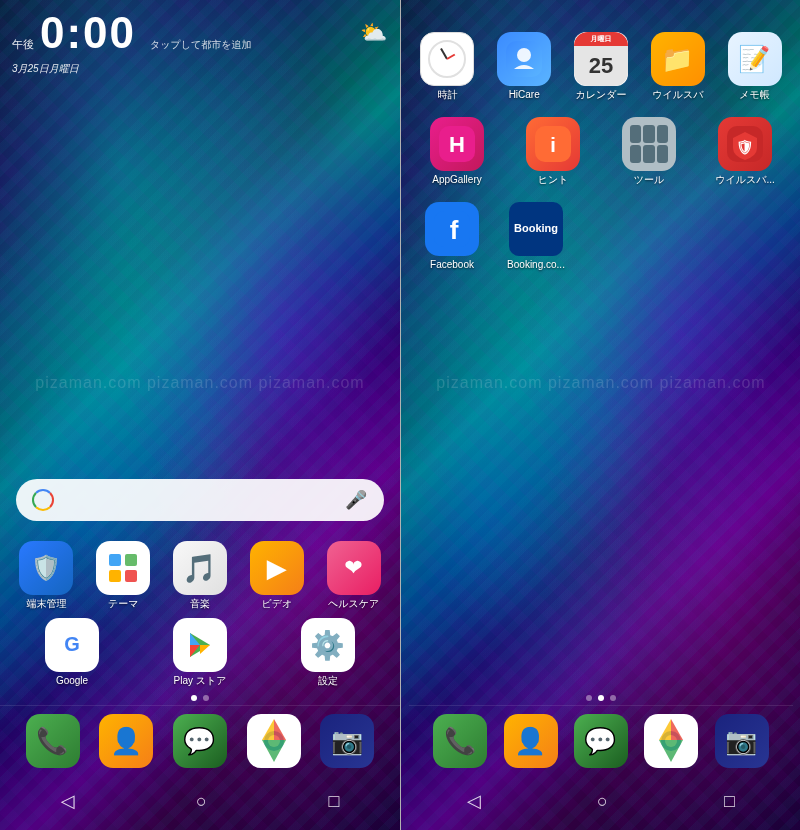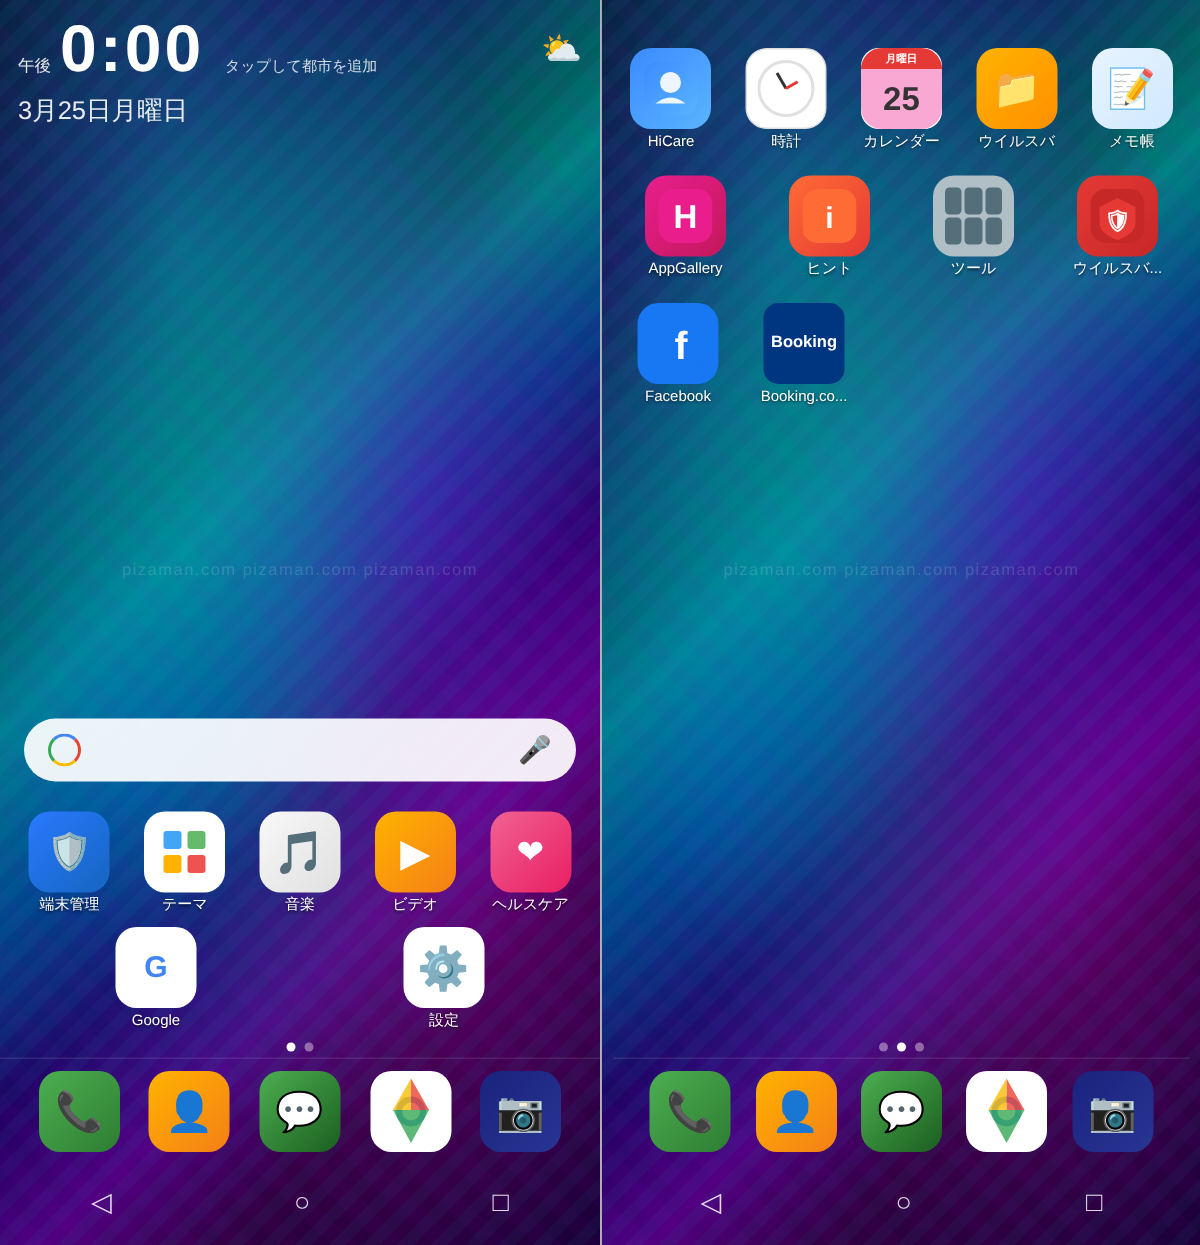--- a/index.html
+++ b/index.html
@@ -103,32 +103,33 @@
       color: rgba(255,255,255,0.8);
       margin-left: 8px;
     }
 
     .weather-icon {
       margin-left: auto;
       font-size: 22px;
     }
 
     .date-str {
-      font-size: 17px;
+      font-size: 10px;
       color: rgba(255,255,255,0.9);
       padding: 0 12px 8px;
+      font-style: italic;
     }
 
     .watermark {
       position: absolute;
       top: 45%;
       left: 0;
       right: 0;
       text-align: center;
-      font-size: 11px;
+      font-size: 16px;
       color: rgba(255,255,255,0.15);
       letter-spacing: 1px;
       pointer-events: none;
       white-space: nowrap;
     }
 
     .search-bar-container {
       padding: 12px 16px;
       margin-top: auto;
       margin-bottom: 8px;
@@ -346,21 +347,21 @@
       background: linear-gradient(135deg, #4caf50, #1b5e20);
     }
     .icon-chrome {
       background: white;
     }
     .icon-camera {
       background: linear-gradient(135deg, #1a237e, #283593);
     }
 
     .calendar-icon-inner {
-      background: #f9a8d4;
+      background: #e5e5e5;
       width: 100%;
       height: 100%;
       display: flex;
       flex-direction: column;
       border-radius: 14px;
       overflow: hidden;
     }
     .cal-header {
       background: #e53935;
       color: white;
@@ -502,20 +503,31 @@
         <div class="app-item">
           <div class="app-icon icon-google">
             <svg width="36" height="36" viewBox="0 0 36 36">
               <circle cx="18" cy="18" r="16" fill="white"></circle>
               <text x="18" y="24" text-anchor="middle" font-size="20" font-weight="bold" fill="#4285f4">G</text>
             </svg>
           </div>
           <span class="app-label">Google</span>
         </div>
         <div class="app-item">
+          <div class="app-icon icon-playstore">
+            <svg width="36" height="36" viewBox="0 0 36 36">
+              <polygon points="8,6 28,18 8,30" fill="#4caf50"></polygon>
+              <polygon points="8,6 18,18 8,18" fill="#42a5f5"></polygon>
+              <polygon points="8,18 18,18 8,30" fill="#f44336"></polygon>
+              <polygon points="18,18 28,18 18,27" fill="#ffb300"></polygon>
+            </svg>
+          </div>
+          <span class="app-label">Play ストア</span>
+        </div>
+        <div class="app-item">
           <div class="app-icon icon-settings">
             <span style="font-size:28px;">⚙️</span>
           </div>
           <span class="app-label">設定</span>
         </div>
       </div>
     </div>
 
     <div class="page-dots">
       <div class="dot active"></div>
@@ -570,43 +582,43 @@
 <div class="phone-screen right-screen">
   <div class="bg"></div>
 
   <div class="screen-content">
 
     <div class="watermark">pizaman.com pizaman.com pizaman.com</div>
 
     <div style="padding: 16px 8px 0; flex:1; display:flex; flex-direction:column;">
 
       <div class="app-row" style="margin-bottom:16px;">
+        <div class="app-item">
+          <div class="app-icon icon-clock" style="background:white; border:1px solid #ddd;">
+            <div class="clock-face"></div>
+          </div>
+          <span class="app-label">時計</span>
+        </div>
         <div class="app-item">
           <div class="app-icon icon-hicare">
             <svg width="36" height="36" viewBox="0 0 36 36">
               <rect width="36" height="36" rx="10" fill="url(#hg)"></rect>
               <defs>
                   <linearGradient id="hg" x1="0" y1="0" x2="1" y2="1">
                     <stop offset="0%" stop-color="#3b8bff"></stop>
                     <stop offset="100%" stop-color="#5ab4ff"></stop>
                   </linearGradient>
                 </defs>
               <circle cx="18" cy="14" r="7" fill="white" opacity="0.9"></circle>
               <path d="M8 28 Q18 20 28 28" fill="white" opacity="0.9"></path>
             </svg>
           </div>
           <span class="app-label">HiCare</span>
         </div>
         <div class="app-item">
-          <div class="app-icon icon-clock" style="background:white; border:1px solid #ddd;">
-            <div class="clock-face"></div>
-          </div>
-          <span class="app-label">時計</span>
-        </div>
-        <div class="app-item">
           <div class="app-icon" style="padding:0; background:white; border-radius:12px; overflow:hidden;">
             <div class="calendar-icon-inner">
               <div class="cal-header">月曜日</div>
               <div class="cal-date">25</div>
             </div>
           </div>
           <span class="app-label">カレンダー</span>
         </div>
         <div class="app-item">
           <div class="app-icon icon-files">

